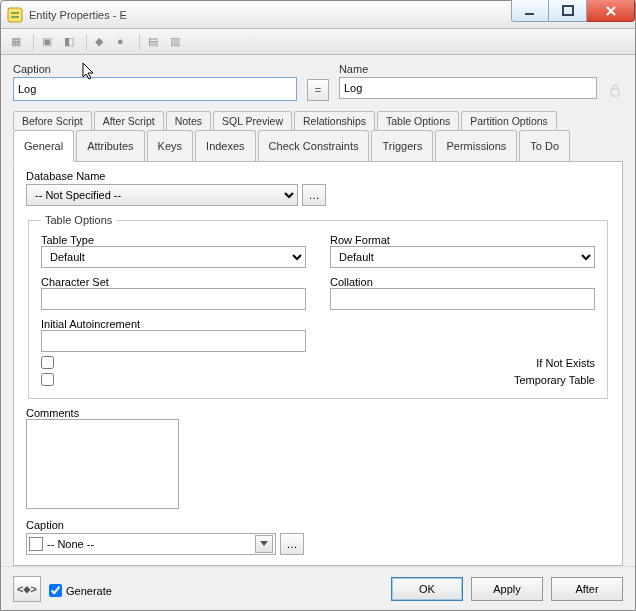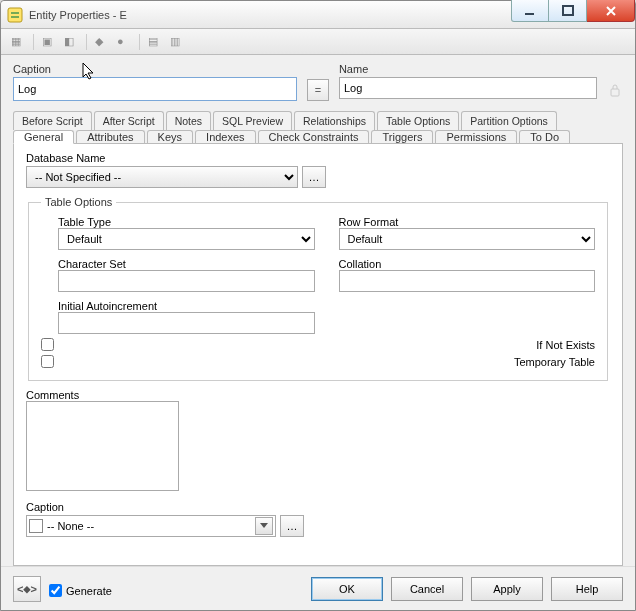--- a/index.html
+++ b/index.html
@@ -38,35 +38,35 @@
   }
   input[type=text]#caption { height:24px; border:1px solid #7aa7d8; background:#fff; }
   .equals-btn {
     width:22px; height:22px; border:1px solid #aaa; background:linear-gradient(#fdfdfd,#e8e8e8);
     display:flex; align-items:center; justify-content:center; align-self:flex-end; color:#666;
   }
   .name-lock { width:16px; height:22px; display:flex; align-items:center; justify-content:center; align-self:flex-end; opacity:0.45; }
   .tabs { margin-top:10px; }
   .tab-row { display:flex; flex-wrap:nowrap; }
   .tab {
-    padding:0 10px; border:1px solid #bbb; border-bottom:none; background:#f2f2f2;
+    padding:9px 10px; border:1px solid #bbb; border-bottom:none; background:#f2f2f2;
     color:#333; margin-right:2px; white-space:nowrap; cursor:default; border-radius:3px 3px 0 0;
   }
   .tab-row.top .tab { font-size:10.5px; padding:3px 8px;}
   .tab.active { background:#fff; position:relative; z-index:2; border-bottom:1px solid #fff;}
   .tab-body {
     border:1px solid #bbb; background:#fff; padding:8px 12px 8px 12px;
     margin-top:-1px; flex:1; display:flex; flex-direction:column;
   }
   .select-wrap { position:relative; display:flex; align-items:flex-start; gap:4px;}
   .select-wrap select { flex:1; height:22px; background:linear-gradient(#fdfdfd,#e6e6e6); }
   .browse-btn { width:24px; height:22px; border:1px solid #aaa; background:linear-gradient(#fdfdfd,#e6e6e6); display:flex; align-items:center; justify-content:center; }
   fieldset { border:1px solid #ccc; padding:8px 12px 12px 12px; margin-top:8px;}
   legend { color:#333; padding:0 4px; }
-  .grid2 { display:grid; grid-template-columns:1fr 1fr; gap:8px 24px;margin-left:17px; }
+  .grid2 { display:grid; grid-template-columns:1fr 1fr; gap:8px 24px; }
   .check { display:flex; align-items:center; gap:4px; margin-top:4px;justify-content:space-between;}
   .check input { margin:0; }
   textarea.comments { height:90px; resize:none; border:1px solid #aaa; padding:4px; overflow-y:scroll;}
   .cat-select { width:250px; height:22px; display:flex; align-items:center; border:1px solid #aaa; background:#fff; padding:0 2px; gap:4px;}
   .cat-swatch { width:14px; height:14px; border:1px solid #888; background:#fff;}
   .cat-arrow { margin-left:auto; width:18px; height:18px; background:linear-gradient(#fdfdfd,#e2e2e2); border:1px solid #aaa; display:flex; align-items:center; justify-content:center;}
   .footer {
     height:44px; display:flex; align-items:center; gap:8px; padding:0 12px;
     background:#f0f0f0; border-top:1px solid #ddd;
   }
@@ -239,18 +239,17 @@
   </div>
 
   <div class="footer">
     <div class="code-btn">&lt;<span style="font-size:9px">◆</span>&gt;</div>
     <div class="check">
       <input type="checkbox" checked="" style="">
       <span>Generate</span>
     </div>
     <span class="spacer"></span>
     <button class="btn default">OK</button>
-    <button class="btn">Cancel</button>
     <button class="btn">Apply</button>
-    <button class="btn">Help</button>
+    <button class="btn">After</button>
   </div>
 
 </div>
 
 </body></html>

